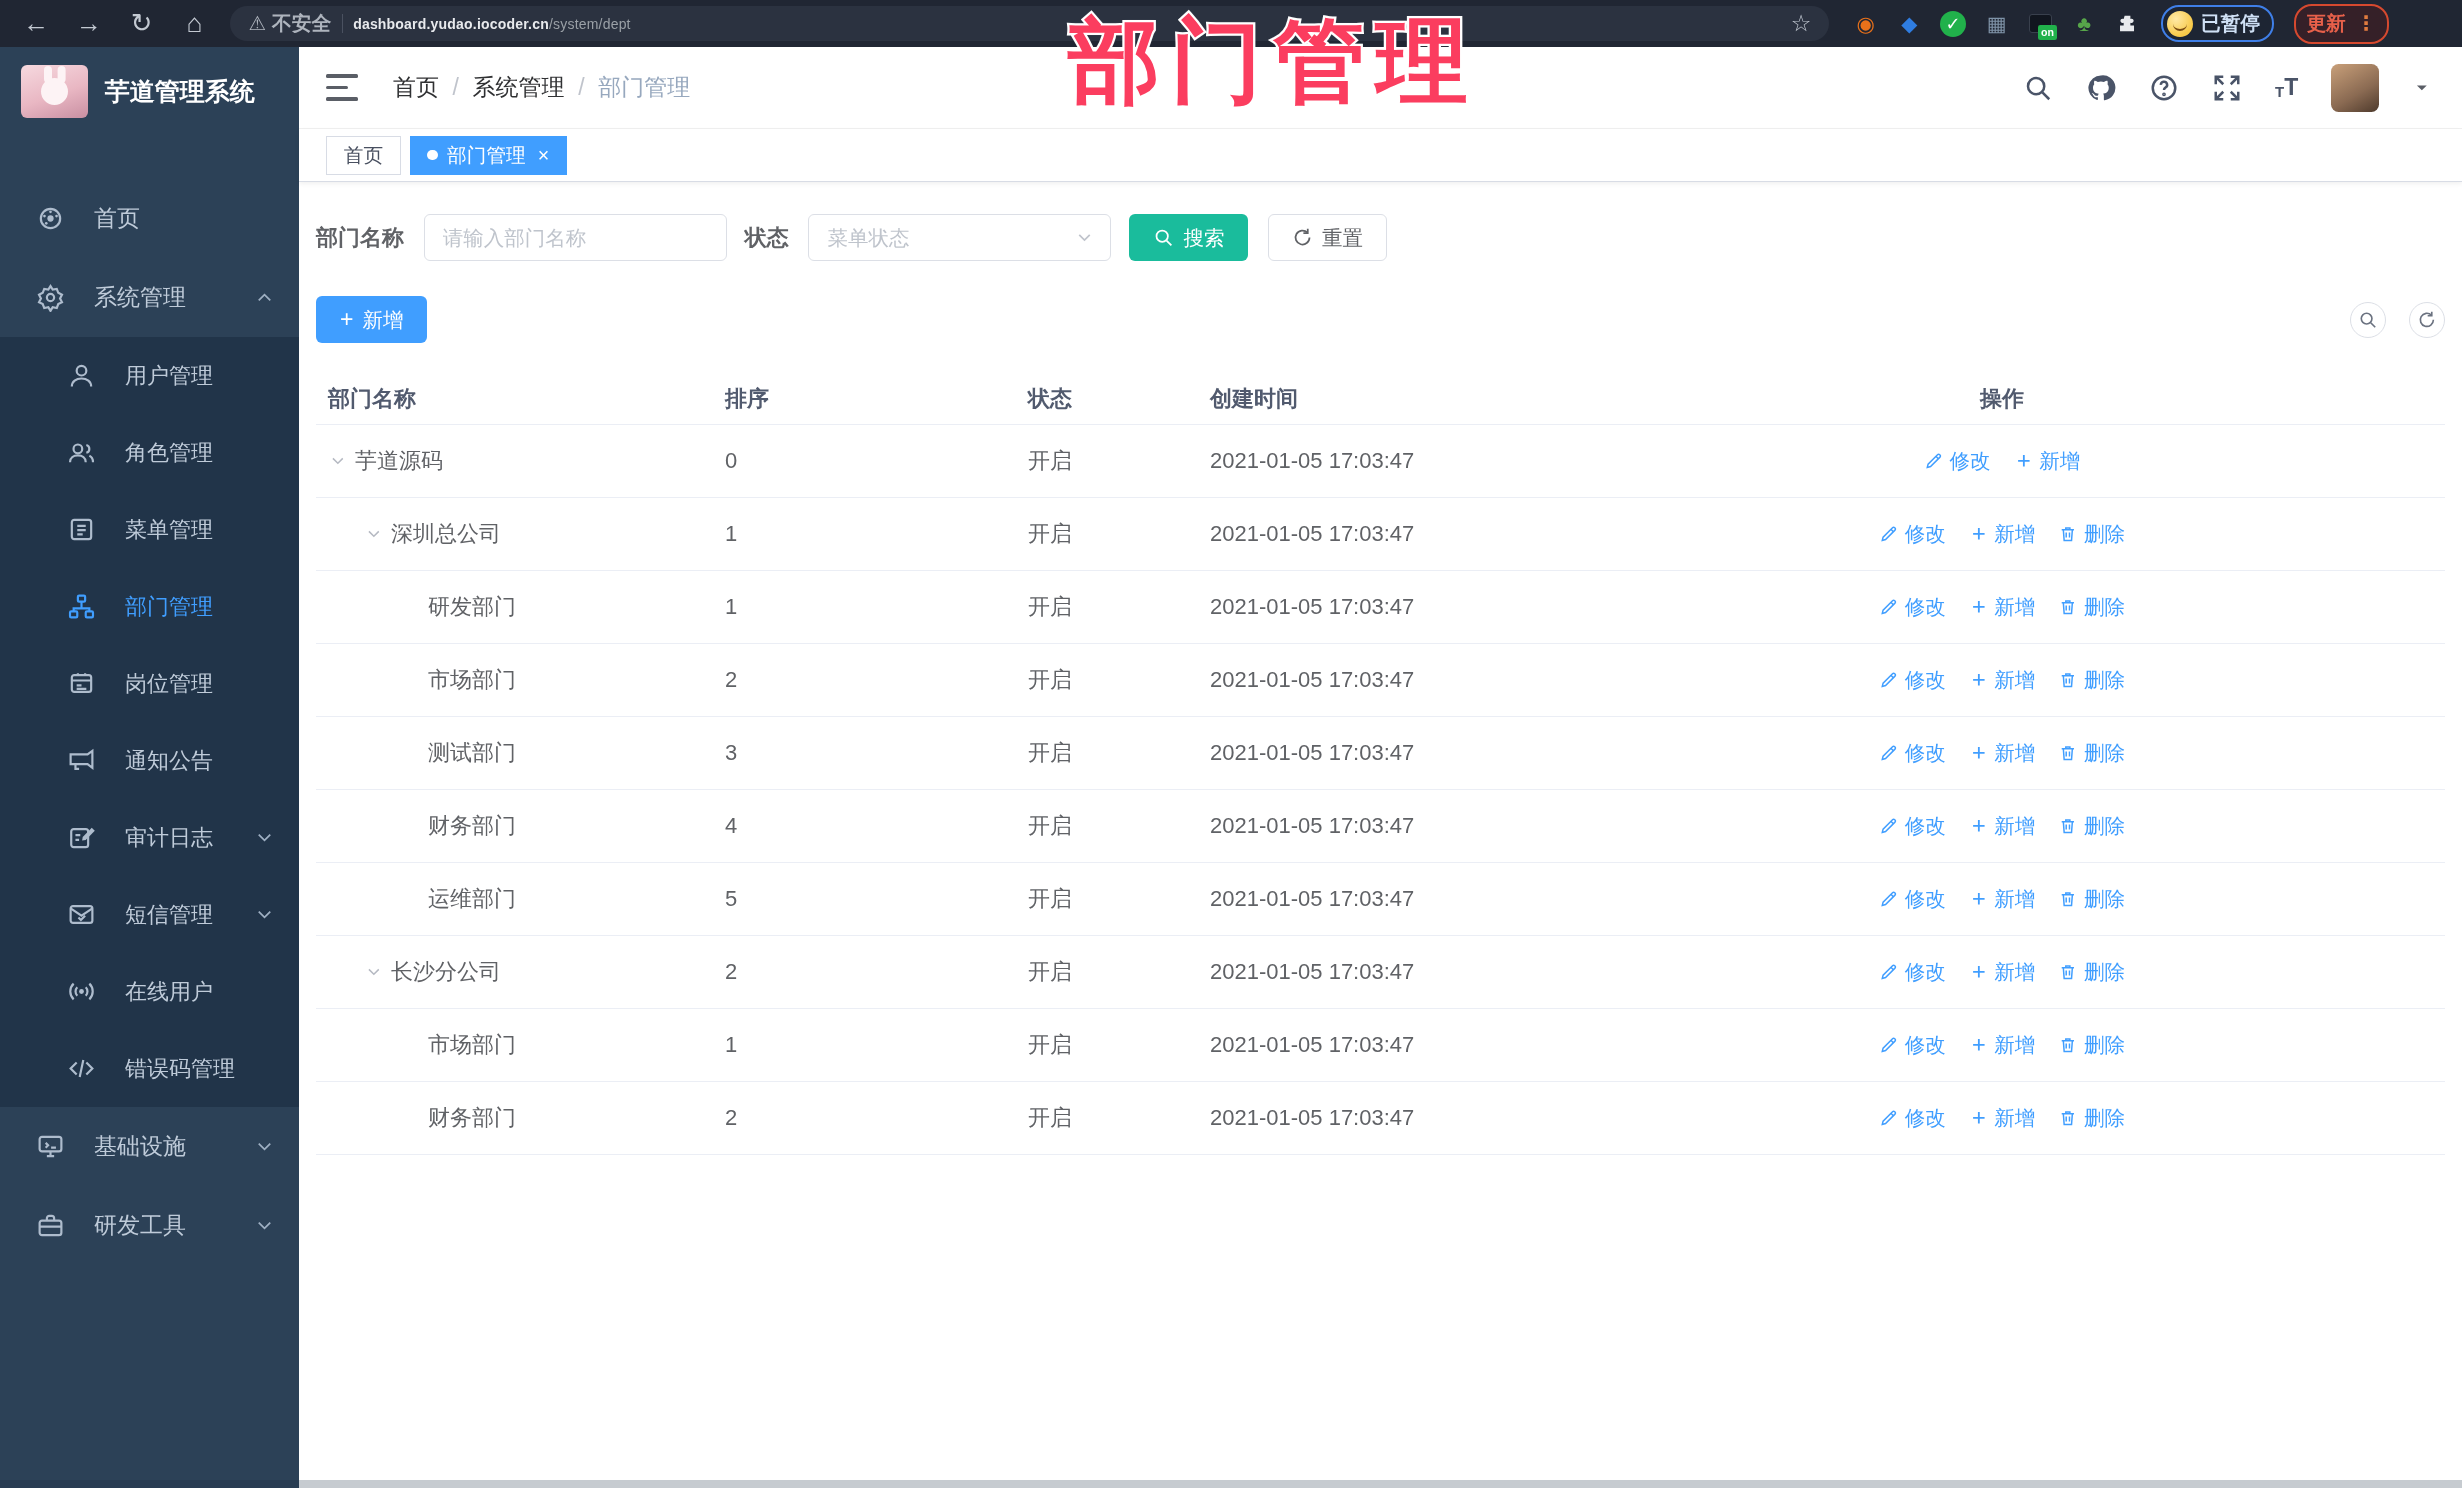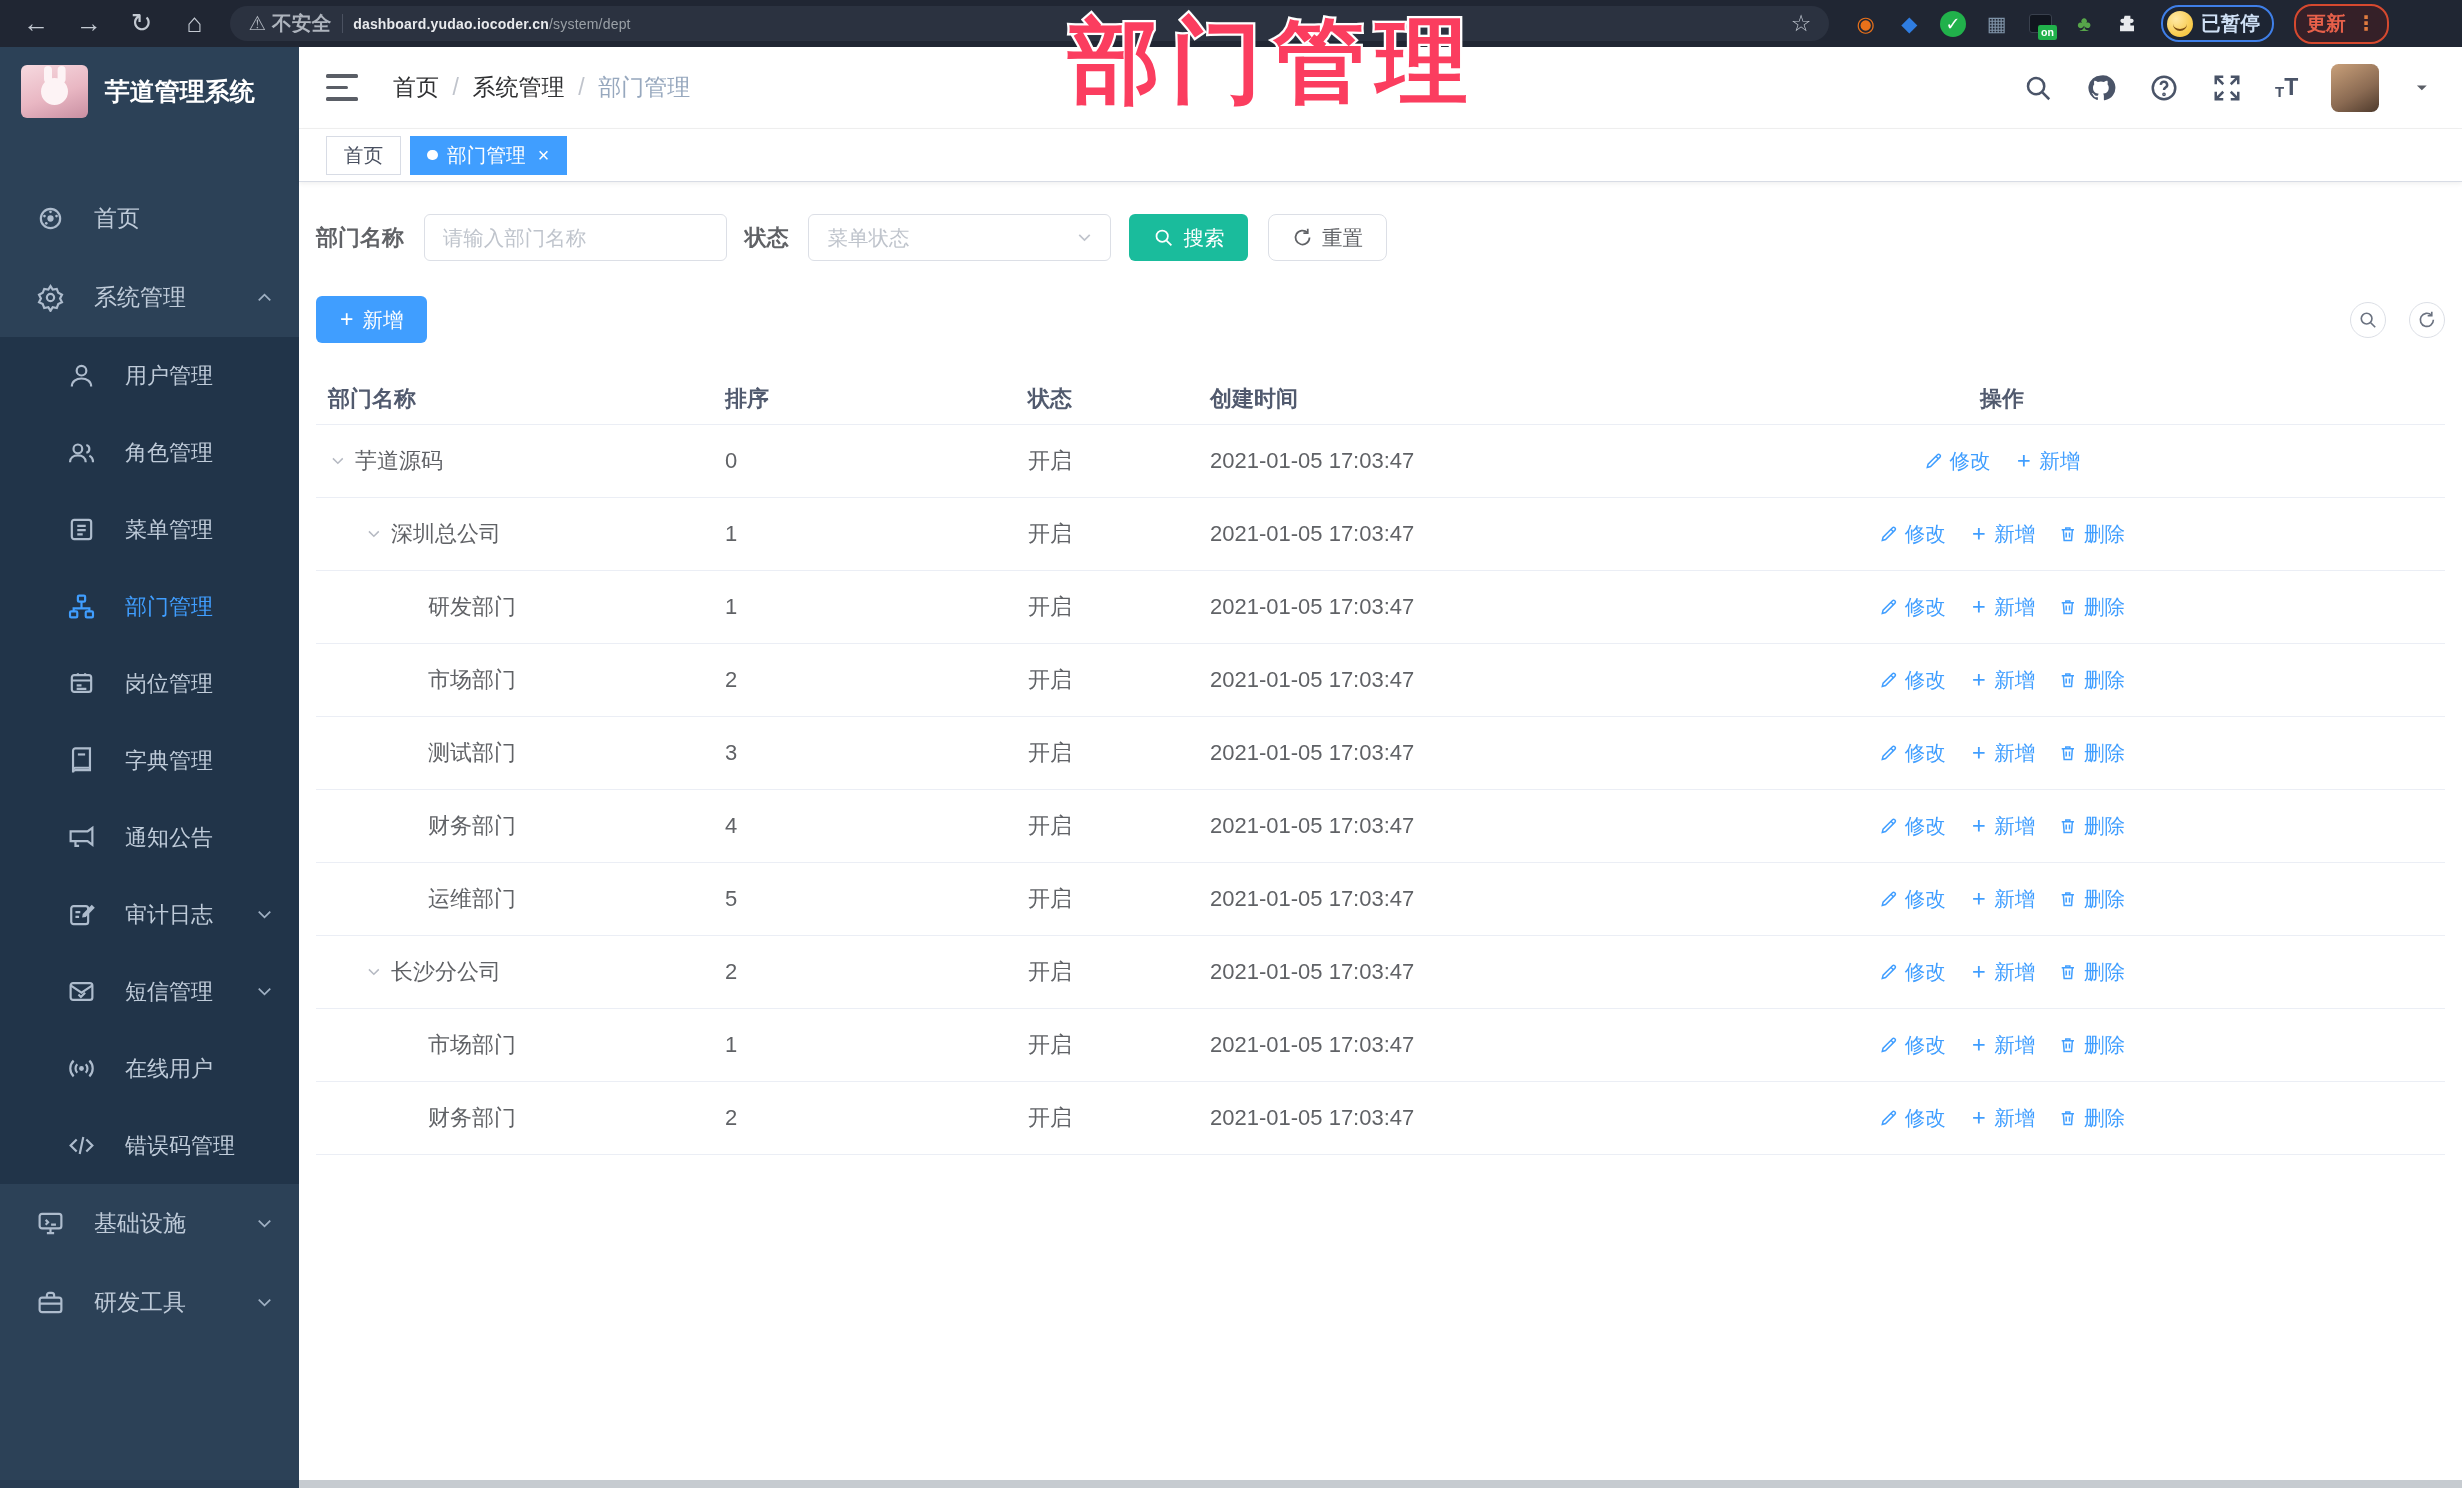--- a/index.html
+++ b/index.html
@@ -74,21 +74,21 @@
   .filters { margin-top:32px; display:flex; align-items:center; }
   .flabel { font-size:22px; font-weight:600; color:#606266; margin-right:19.7px; white-space:nowrap; }
   .finput { width:303px; height:47px; border:0.8px solid #dcdfe6; border-radius:6px; font-size:20.5px; padding:0 18px; color:#606266; font-family:inherit; }
   .finput::placeholder { color:#bfc4cc; }
   .fselect { width:303px; height:47px; border:0.8px solid #dcdfe6; border-radius:6px; display:flex; align-items:center; padding:0 15px 0 18px; color:#bfc4cc; font-size:20.5px; margin-right:18px; cursor:pointer; }
   .fselect .ph { flex:1; }
   .fselect .chev { width:21px; height:21px; color:#c0c4cc; } .gap2 { width:18px; }
   .btn { height:47px; border-radius:6px; display:inline-flex; align-items:center; justify-content:center; gap:9px; font-size:20.5px; cursor:pointer; border:0.8px solid transparent; padding:0 23px; white-space:nowrap; }
   .btn .bic { width:21px; height:21px; }
   .btn-search { background:#1ABC9C; color:#fff; }
-  .btn-reset { background:#fff; color:#606266; border-color:#dcdfe6; margin-left:19.7px;border-radius:8px; }
+  .btn-reset { background:#fff; color:#606266; border-color:#dcdfe6; margin-left:19.7px; }
   .btn-add { background:#409EFF; color:#fff; }
 
   
   .toolbar { margin-top:35px; display:flex; align-items:center; }
   .tool-right { margin-left:auto; display:flex; gap:23px; }
   .circle-btn { width:36px; height:36px; border-radius:50%; border:1.5px solid #dcdfe6; display:flex; align-items:center; justify-content:center; color:#6b7280; cursor:pointer; background:#fff; }
   .circle-btn .cic { width:19.7px; height:19.7px; }
 
   
   .table { margin-top:30px; }
@@ -234,30 +234,20 @@
               <svg viewBox="0 0 24 24" width="100%" height="100%" fill="none" stroke="currentColor" stroke-width="1.8">
                 <rect x="4" y="5" width="16" height="14" rx="2"></rect>
                 <path d="M4 9.5h16M9 5V3.5M15 5V3.5M8 13.5h4M8 16.5h8"></path>
               </svg>
             </span>
             <span class="ni-label">岗位管理</span>
           </div>
           <div class="nav-item">
             <span class="ni-icon">
               <svg viewBox="0 0 24 24" width="100%" height="100%" fill="none" stroke="currentColor" stroke-width="1.8">
-                <path d="M5 4a2 2 0 0 1 2-2h12v18H7a2 2 0 0 0-2 2z"></path>
-                <path d="M5 20a2 2 0 0 1 2-2h12"></path>
-                <path d="M9 7h6"></path>
-              </svg>
-            </span>
-            <span class="ni-label">字典管理</span>
-          </div>
-          <div class="nav-item">
-            <span class="ni-icon">
-              <svg viewBox="0 0 24 24" width="100%" height="100%" fill="none" stroke="currentColor" stroke-width="1.8">
                 <path d="M3 7h14l4-3v14l-4-3H3z"></path>
                 <path d="M7 15v4h3"></path>
               </svg>
             </span>
             <span class="ni-label">通知公告</span>
           </div>
           <div class="nav-item">
             <span class="ni-icon">
               <svg viewBox="0 0 24 24" width="100%" height="100%" fill="none" stroke="currentColor" stroke-width="1.8">
                 <rect x="3.5" y="5" width="14" height="15" rx="2"></rect>

